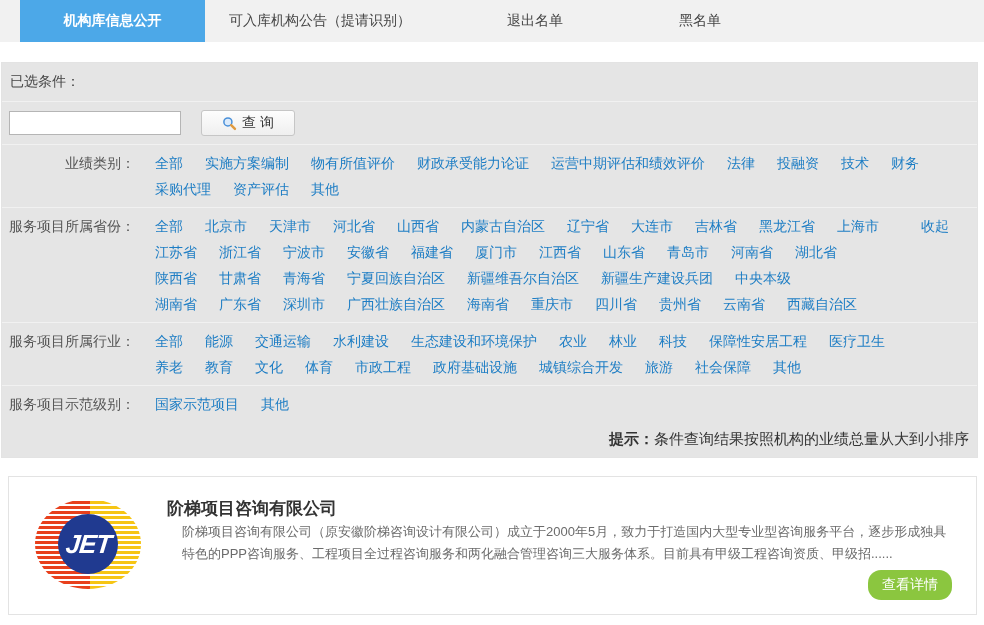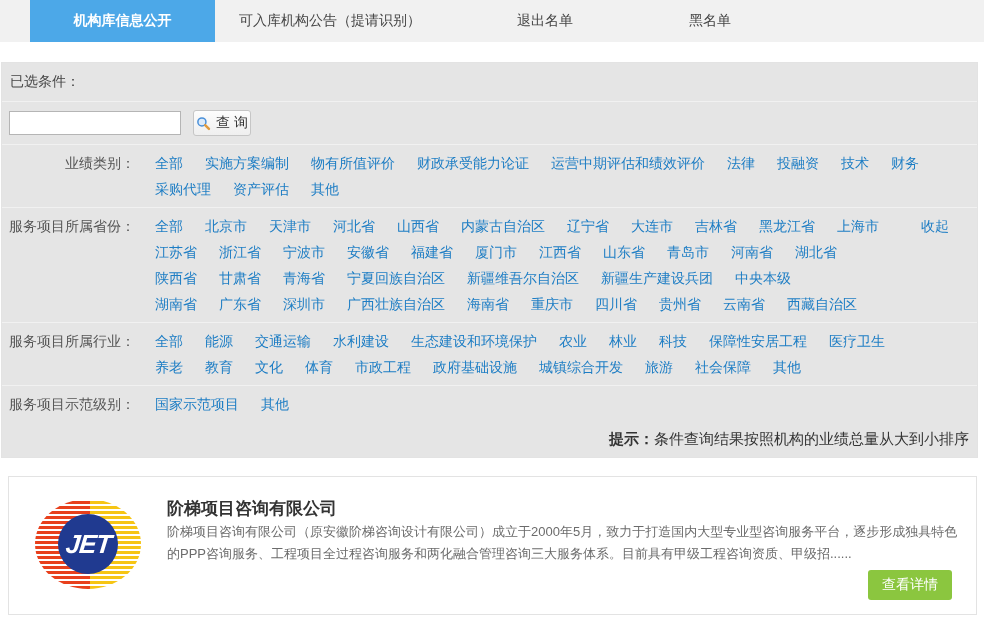--- a/index.html
+++ b/index.html
@@ -6,65 +6,65 @@
     --tab-active:#4ca8e8; --link:#1d7dc4; --green:#8bc63f;
     --border:#e3e3e3; --sep:#f1f1f1;
   }
   *{box-sizing:border-box;margin:0;padding:0;}
   html,body{width:984px;height:625px;overflow:hidden;background:#fff;
     font-family:"Liberation Sans","DejaVu Sans",sans-serif;}
   
   .tabbar{display:flex;height:42px;background:#f1f1f1;}
   .tab{display:flex;align-items:center;justify-content:center;
     font-size:14px;color:#444;cursor:pointer;}
-  .tab.t0{width:185px;margin-left:30px;}
+  .tab.t0{width:185px;margin-left:20px;}
   .tab.t1{width:230px;}
   .tab.t2{width:200px;}
   .tab.t3{width:130px;}
   .tab.active{background:var(--tab-active);color:#fff;font-weight:bold;}
   
   .panel{margin:20px 6px 0 1px;border:1px solid var(--border);background:#e5e5e5;}
   .prow{display:flex;border-bottom:1px solid var(--sep);padding:5px 0;}
   .prow:last-child{border-bottom:none;}
   .prow-selected{padding:10px 8px;font-size:14px;color:#444;}
   .plabel{width:133px;flex:0 0 133px;text-align:right;font-size:14px;
     color:#555;line-height:26px;white-space:nowrap;}
   .pcontent{flex:1;padding-left:7px;}
   .f-line{display:flex;gap:22px;line-height:26px;align-items:center;margin-left:13px;}
   .flink{color:var(--link);font-size:14px;text-decoration:none;
     cursor:pointer;white-space:nowrap;}
   .flink.collapse{margin-left:auto;margin-right:28px;}
   
   .org-row{align-items:center;padding:8px 0;}
   .org-input{width:172px;height:24px;border:1px solid #b5b5b5;
     margin-left:7px;font-size:13px;padding:0 4px;outline:none;}
-  .search-btn{display:inline-flex;align-items:center;gap:5px;margin-left:12px;
-    height:26px;padding:0 2px;border:1px solid #c6c6c6;border-radius:3px;
+  .search-btn{display:inline-flex;align-items:center;gap:5px;margin-left:20px;
+    height:26px;padding:0 20px;border:1px solid #c6c6c6;border-radius:3px;
     background:linear-gradient(#fdfdfd,#efefef);font-size:14px;color:#333;
     cursor:pointer;}
   
   .tip-row{padding:8px 8px;font-size:15px;color:#333;justify-content:flex-end;}
   .tip-row b{font-weight:bold;}
   
   .card{margin:18px 7px 0 8px;border:1px solid var(--border);
     display:flex;padding:20px 18px 14px 26px;height:139px;}
   .logo{width:106px;height:90px;flex:0 0 106px;border-radius:50%;
     background:
       repeating-linear-gradient(#fff 0 2px,transparent 2px 5px),
       linear-gradient(to right,#e8401c 0 52%,#f6c514 52% 100%);
     display:flex;align-items:center;justify-content:center;margin-top:2px;}
   .logo-circle{width:60px;height:60px;border-radius:50%;background:#203a90;
     display:flex;align-items:center;justify-content:center;}
   .logo-text{color:#fff;font-weight:bold;font-style:italic;font-size:26px;
     letter-spacing:-1px;transform:skewX(-6deg);}
   .card-body{flex:1;margin-left:26px;display:flex;flex-direction:column;}
   .card-title{font-size:17px;font-weight:bold;color:#333;margin-bottom:1px;}
-  .card-desc{font-size:13px;color:#6b6b6b;line-height:22px;}
+  .card-desc{font-size:13px;color:#6b6b6b;line-height:22px;margin-left:15px;}
   .detail-btn{align-self:flex-end;margin-top:auto;margin-right:6px;
-    background:var(--green);color:#fff;border:none;border-radius:3px;
+    background:var(--green);color:#fff;border:none;border-radius:13px;
     font-size:14px;padding:6px 14px;cursor:pointer;}
 </style>
 </head>
 <body>
 
 <div class="tabbar" id="tabbar">
     <div class="tab t0 active">机构库信息公开</div>
     <div class="tab t1">可入库机构公告（提请识别）</div>
     <div class="tab t2">退出名单</div>
     <div class="tab t3">黑名单</div>

